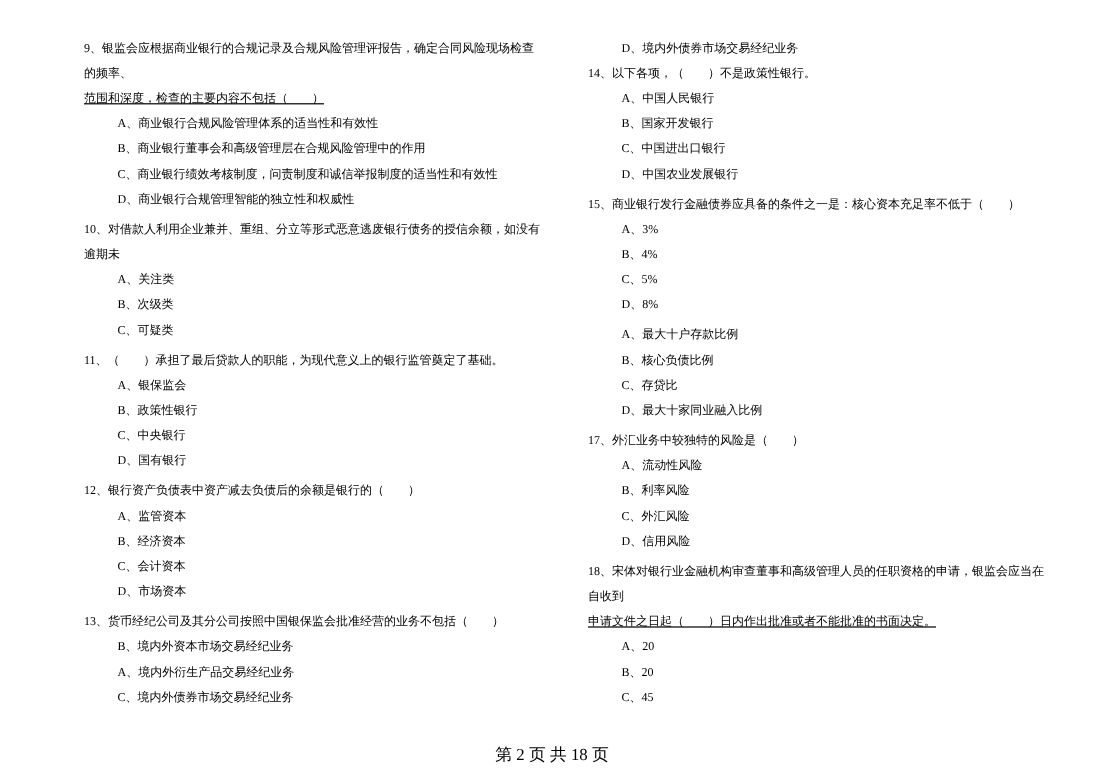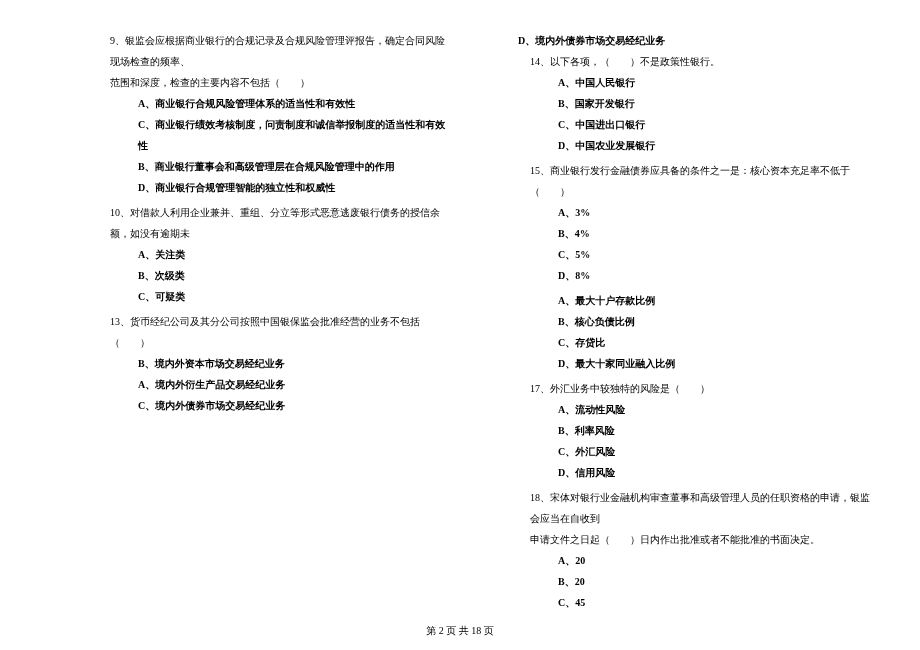--- a/index.html
+++ b/index.html
@@ -21,63 +21,76 @@
       display: flex;
       padding: 30px 50px 30px 70px;
       gap: 40px;
     }
     .column {
       flex: 1;
       line-height: 2.1;
     }
     .question {
       margin-bottom: 4px;
-      margin-left: 40px;
     }
     .q-text {
       text-indent: 0;
     }
     .q-text-cont {
       text-indent: 0;
+      text-decoration: underline;
     }
     .option {
       padding-left: 28px;
-      font-weight: bold;
     }
     .footer {
       position: absolute;
       bottom: 12px;
       left: 0;
       right: 0;
       text-align: center;
-      font-size: 10px;
+      font-size: 14px;
     }
   </style>
 </head>
 <body>
 
 <div class="page">
   <div class="column">
     <div class="question">
       <div class="q-text">9、银监会应根据商业银行的合规记录及合规风险管理评报告，确定合同风险现场检查的频率、</div>
       <div class="q-text-cont">范围和深度，检查的主要内容不包括（　　）</div>
       <div class="option">A、商业银行合规风险管理体系的适当性和有效性</div>
+      <div class="option">B、商业银行董事会和高级管理层在合规风险管理中的作用</div>
       <div class="option">C、商业银行绩效考核制度，问责制度和诚信举报制度的适当性和有效性</div>
-      <div class="option">B、商业银行董事会和高级管理层在合规风险管理中的作用</div>
       <div class="option">D、商业银行合规管理智能的独立性和权威性</div>
     </div>
 
     <div class="question">
       <div class="q-text">10、对借款人利用企业兼并、重组、分立等形式恶意逃废银行债务的授信余额，如没有逾期未</div>
       <div class="option">A、关注类</div>
       <div class="option">B、次级类</div>
       <div class="option">C、可疑类</div>
     </div>
 
+    <div class="question">
+      <div class="q-text">11、（　　）承担了最后贷款人的职能，为现代意义上的银行监管奠定了基础。</div>
+      <div class="option">A、银保监会</div>
+      <div class="option">B、政策性银行</div>
+      <div class="option">C、中央银行</div>
+      <div class="option">D、国有银行</div>
+    </div>
 
+    <div class="question">
+      <div class="q-text">12、银行资产负债表中资产减去负债后的余额是银行的（　　）</div>
+      <div class="option">A、监管资本</div>
+      <div class="option">B、经济资本</div>
+      <div class="option">C、会计资本</div>
+      <div class="option">D、市场资本</div>
+    </div>
 
     <div class="question">
       <div class="q-text">13、货币经纪公司及其分公司按照中国银保监会批准经营的业务不包括（　　）</div>
       <div class="option">B、境内外资本市场交易经纪业务</div>
       <div class="option">A、境内外衍生产品交易经纪业务</div>
       <div class="option">C、境内外债券市场交易经纪业务</div>
     </div>
   </div>
 
   <div class="column">

